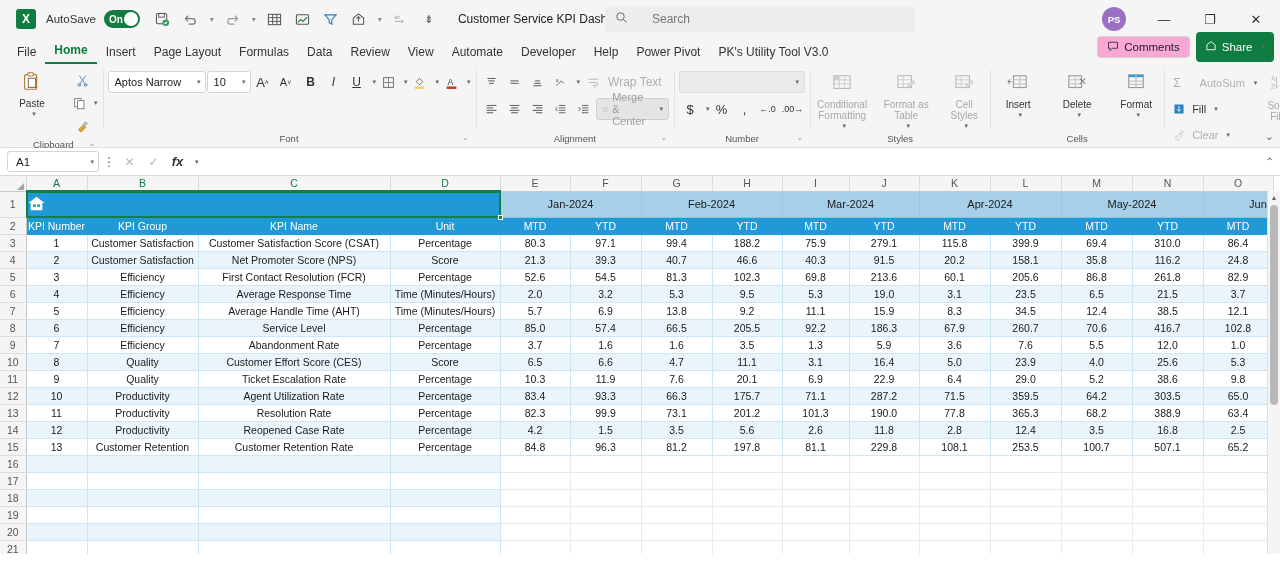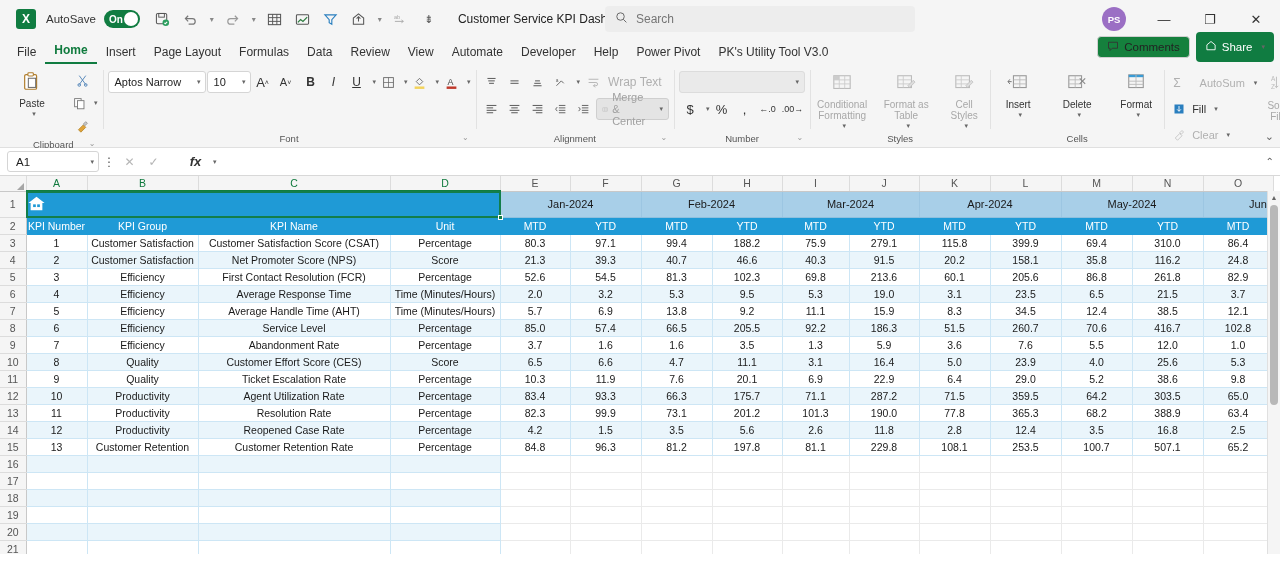--- a/index.html
+++ b/index.html
@@ -40,21 +40,21 @@
   }
   .tb-caret { font-size: 8px; color: #888; width: 12px; text-align: center; flex: none; }
   .doc-title {
     font-size: 12px; color: #222; margin-left: 14px; white-space: nowrap;
     display: flex; align-items: center; gap: 5px;
   }
   .saved-state { font-size: 11.5px; color: #444; white-space: nowrap; }
   .searchbar {
     position: absolute; left: 605px; top: 6px; width: 310px; height: 26px;
     background: #ededed; border-radius: 4px; display: flex; align-items: center;
-    padding: 0 10px; gap: 8px;
+    padding: 0 10px; gap: 24px;
   }
   .searchbar input {
     border: none; background: transparent; outline: none; font-size: 12px;
     color: #555; width: 100%; font-family: "Liberation Sans", sans-serif;
   }
   .tb-right {
     position: absolute; right: 0; top: 0; height: 38px;
     display: flex; align-items: center; gap: 2px; padding-right: 2px;
   }
   .avatar {
@@ -77,21 +77,21 @@
     border-radius: 3px 3px 0 0;
   }
   .mtab.active { color: #0f7a3d; font-weight: 600; border-bottom: 2px solid #107c41; }
   .menu-right {
     position: absolute; right: 6px; bottom: 2px; display: flex;
     align-items: center; gap: 6px;
   }
   .comments-btn {
     border: 1px solid #d0d0d0; border-radius: 4px; font-size: 11.5px;
     padding: 3px 9px; display: flex; align-items: center; gap: 5px;
-    background: #15803d; color: #222;
+    background: #f9a8d4; color: #222;
   }
   .share-btn {
     background: #107c41; color: #fff; border-radius: 4px; font-size: 11.5px;
     padding: 8px 9px; display: flex; align-items: center; gap: 5px;
   }
 
   
   .ribbon {
     height: 84px; background: #f5f5f5; display: flex; align-items: stretch;
     border-bottom: 1px solid #e0e0e0; position: relative; padding-left: 4px;
@@ -152,21 +152,21 @@
   .namebox {
     width: 92px; height: 21px; border: 1px solid #d5d5d5; border-radius: 3px;
     display: flex; align-items: center; justify-content: space-between;
     padding: 0 4px 0 8px; font-size: 11.5px; color: #222; margin-left: 5px;
   }
   .fb-dots { width: 14px; text-align: center; color: #555; font-size: 12px; letter-spacing: 0; }
   .fb-icon {
     width: 21px; height: 21px; display: flex; align-items: center;
     justify-content: center; font-size: 12px; color: #b5b5b5;
   }
-  .fb-fx { font-style: italic; font-weight: bold; color: #333; font-size: 13px; margin-left: 18px; }
+  .fb-fx { font-style: italic; font-weight: bold; color: #333; font-size: 13px; }
   .fb-input {
     flex: 1; height: 21px; border: 1px solid transparent; background: #fff;
     font-size: 12px; padding: 0 6px; outline: none; color: #222;
     font-family: "Liberation Sans", sans-serif; margin-right: 14px;
   }
   .fb-expand { position: absolute; right: 6px; font-size: 10px; color: #555; }
 
   
   .gridwrap { position: relative; height: 378px; overflow: hidden; background: #fff; }
   table.grid { border-collapse: collapse; table-layout: fixed; }
@@ -919,21 +919,21 @@
           <td class="cell band">6</td>
           <td class="cell band">Efficiency</td>
           <td class="cell band">Service Level</td>
           <td class="cell band">Percentage</td>
           <td class="cell band">85.0</td>
           <td class="cell band">57.4</td>
           <td class="cell band">66.5</td>
           <td class="cell band">205.5</td>
           <td class="cell band">92.2</td>
           <td class="cell band">186.3</td>
-          <td class="cell band">51.5</td>
+          <td class="cell band">67.9</td>
           <td class="cell band">260.7</td>
           <td class="cell band">70.6</td>
           <td class="cell band">416.7</td>
           <td class="cell band">102.8</td>
         </tr>
         <tr>
           <td class="rowhead">9</td>
           <td class="cell">7</td>
           <td class="cell">Efficiency</td>
           <td class="cell">Abandonment Rate</td>

